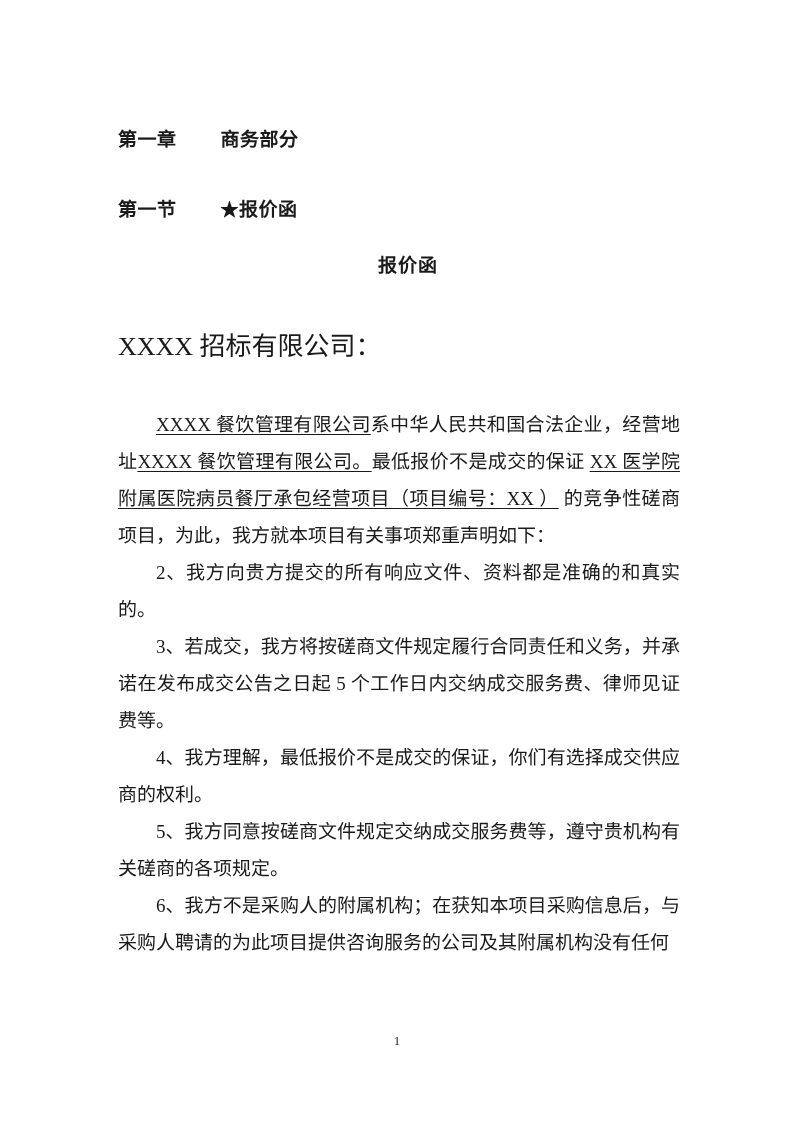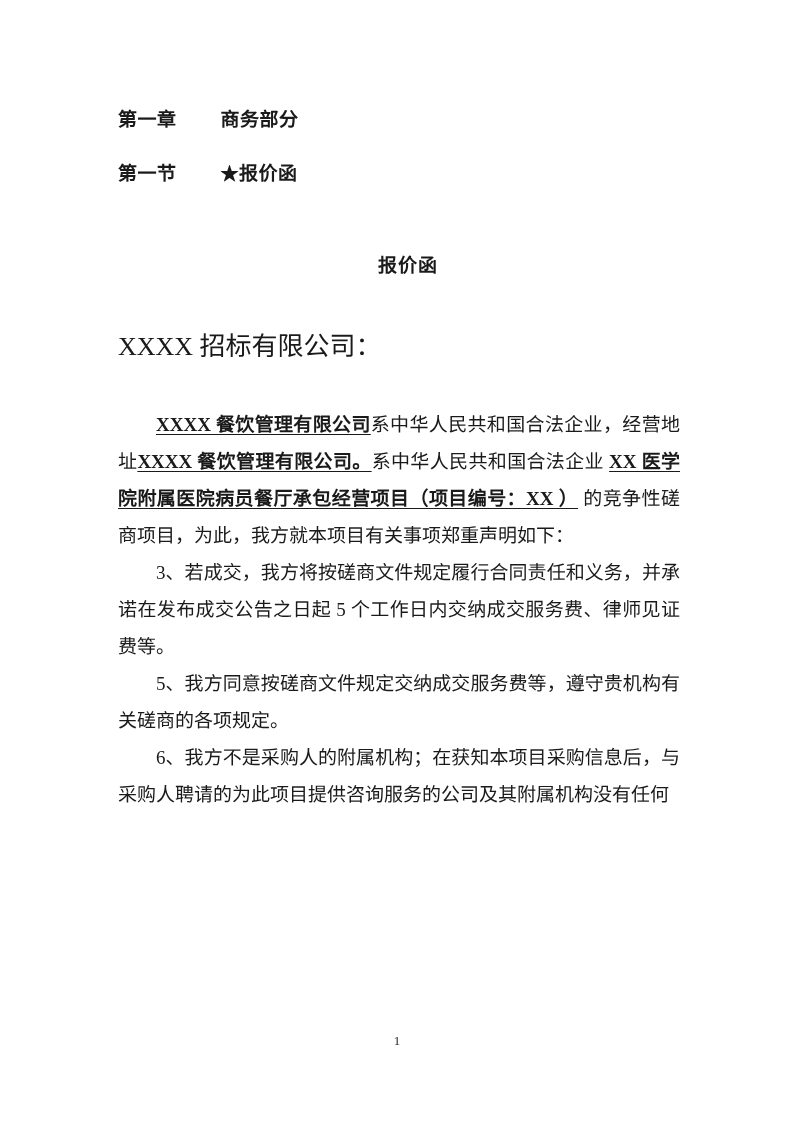--- a/index.html
+++ b/index.html
@@ -31,22 +31,22 @@
 
   
   .heading {
     font-weight: bold;
     font-size: 19px;
     line-height: 1;
     letter-spacing: 0.5px;
     white-space: nowrap;
   }
   #heading-chapter { position: absolute; top: 110px; left: 0; }
-  #heading-section { position: absolute; top: 164px; left: 0; }
-  .heading .h-num { display: inline-block; }
+  #heading-section { position: absolute; top: 180px; left: 0; }
+  .heading .h-num { display: inline-block; margin-top: 20px; }
   .heading .h-gap { display: inline-block; width: 44px; }
   .heading .h-text { display: inline-block; }
   .star-icon { font-size: 18px; line-height: 1; }
 
   
   #doc-title {
     position: absolute;
     top: 256px;
     left: 0;
     width: 560px;
@@ -84,21 +84,20 @@
     letter-spacing: 0;
   }
   .para .indent {
     display: inline-block;
     width: 38px;
   }
   .u {
     text-decoration: underline;
     text-underline-offset: 3px;
     text-decoration-thickness: 1px;
-    font-weight: bold;
   }
 
   
   #page-number {
     position: absolute;
     left: 0;
     top: 1034px;
     width: 794px;
     text-align: center;
     font-size: 13px;
@@ -120,26 +119,28 @@
     <div class="heading" id="heading-section">
       <span class="h-num">第一节</span><span class="h-gap"></span><span class="star-icon">★</span><span class="h-text">报价函</span>
     </div>
 
     <div id="doc-title">报价函</div>
 
     <div id="salutation">XXXX 招标有限公司：</div>
 
     <div id="body-block">
 
-      <p class="para"><span class="indent"></span><span class="u">XXXX 餐饮管理有限公司</span><span>系中华人民共和国合法企业，经营地址</span><span class="u">XXXX 餐饮管理有限公司。</span><span>系中华人民共和国合法企业 </span><span class="u">XX 医学院附属医院病员餐厅承包经营项目（项目编号：XX ）</span><span> 的竞争性磋商项目，为此，我方就本项目有关事项郑重声明如下：</span></p>
+      <p class="para"><span class="indent"></span><span class="u">XXXX 餐饮管理有限公司</span><span>系中华人民共和国合法企业，经营地址</span><span class="u">XXXX 餐饮管理有限公司。</span><span>最低报价不是成交的保证 </span><span class="u">XX 医学院附属医院病员餐厅承包经营项目（项目编号：XX ）</span><span> 的竞争性磋商项目，为此，我方就本项目有关事项郑重声明如下：</span></p>
 
 
+      <p class="para"><span class="indent"></span><span>2、</span><span>我方向贵方提交的所有响应文件、资料都是准确的和真实的。</span></p>
 
       <p class="para"><span class="indent"></span><span>3、</span><span>若成交，我方将按磋商文件规定履行合同责任和义务，并承诺在发布成交公告之日起 5 个工作日内交纳成交服务费、律师见证费等。</span></p>
 
+      <p class="para"><span class="indent"></span><span>4、</span><span>我方理解，最低报价不是成交的保证，你们有选择成交供应商的权利。</span></p>
 
       <p class="para"><span class="indent"></span><span>5、</span><span>我方同意按磋商文件规定交纳成交服务费等，遵守贵机构有关磋商的各项规定。</span></p>
 
       <p class="para"><span class="indent"></span><span>6、</span><span>我方不是采购人的附属机构；在获知本项目采购信息后，与采购人聘请的为此项目提供咨询服务的公司及其附属机构没有任何</span></p>
 
     </div>
 
   </div>
 
   <div id="page-number">1</div>

